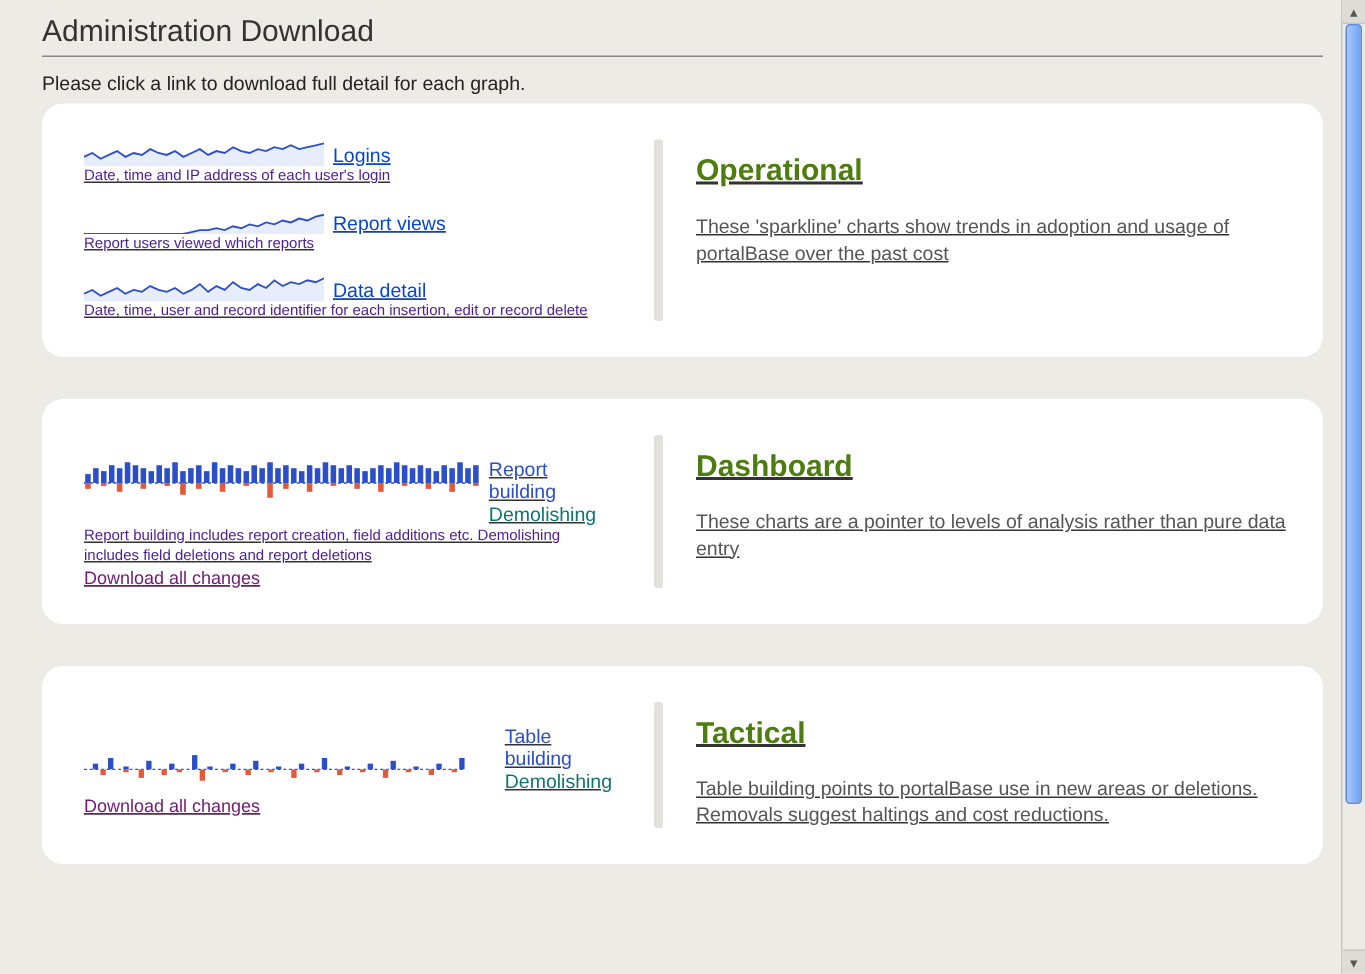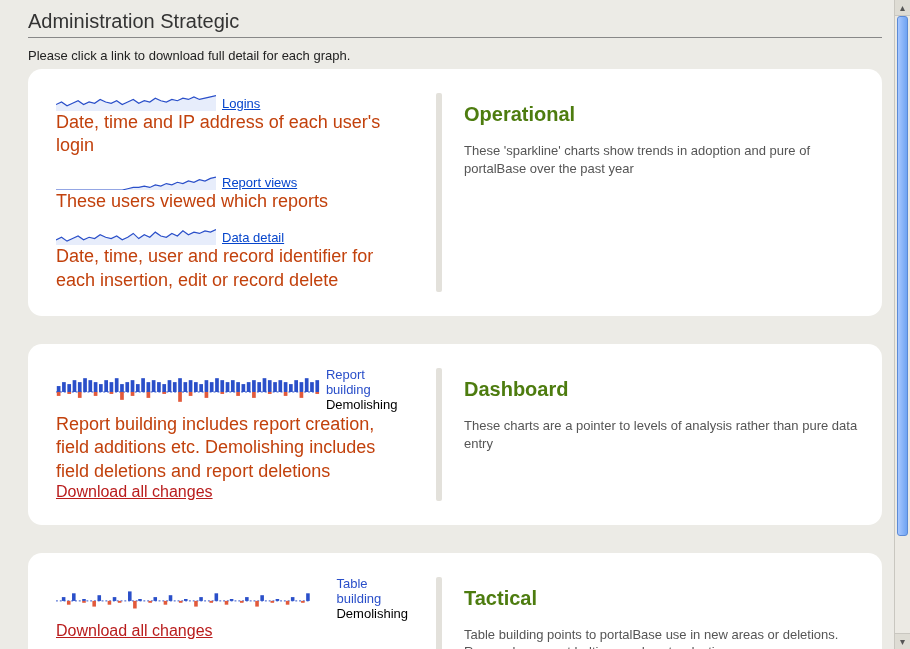--- a/index.html
+++ b/index.html
@@ -30,20 +30,21 @@
   .intro {
     margin: 10px 0 6px 0;
     color: #222;
   }
   .card {
     background: #fff;
     border-radius: 14px;
     padding: 24px 24px 24px 28px;
     margin-bottom: 28px;
     display: flex;
+    text-decoration: underline;
   }
   .card-left {
     width: 380px;
     padding-right: 24px;
   }
   .card-divider {
     width: 6px;
     background: #e3e1db;
     border-radius: 2px;
     margin-right: 22px;
@@ -72,28 +73,28 @@
     display: flex;
     align-items: flex-end;
   }
   .spark-head a.link {
     color: #0645cc;
     text-decoration: underline;
     margin-left: 6px;
     font-size: 13px;
   }
   .spark-desc {
-    color: #c2410c;
-    font-size: 18px;
+    color: #4c1d95;
+    font-size: 10px;
     line-height: 1.3;
   }
   a.inline-link {
-    color: #b91c1c;
+    color: #701a75;
     text-decoration: underline;
-    font-size: 16px;
+    font-size: 12px;
   }
   
   .sparkline {
     width: 160px;
     height: 18px;
   }
   .sparkline path.line {
     fill: none;
     stroke: #2a4fc9;
     stroke-width: 1.2;
@@ -108,22 +109,22 @@
     height: 36px;
   }
   .divbar rect.up { fill: #2a4fc9; }
   .divbar rect.down { fill: #e25a3b; }
   .divbar line.axis { stroke: #2a4fc9; stroke-width: 1; stroke-dasharray: 2 2; }
   .legend {
     font-size: 13px;
     margin-left: 6px;
     line-height: 1.15;
   }
-  .legend .lbl-up { color: #2a4fc9; display: block; }
-  .legend .lbl-down { color: #000000; display: block; }
+  .legend .lbl-up { color: #2a4fc9; display: block; margin-top: 16px; }
+  .legend .lbl-down { color: #0f766e; display: block; }
   
   .scrollbar {
     position: absolute;
     right: 0;
     top: 0;
     bottom: 0;
     width: 16px;
     background: #eceae4;
     border-left: 1px solid #c9c7c0;
     display: flex;
@@ -149,21 +150,21 @@
     background: linear-gradient(to right, #a7c7ff, #6fa3f2);
     border: 1px solid #5b8ad6;
     border-radius: 3px;
   }
 </style>
 </head>
 <body>
 
 <div class="page">
 
-  <h1 class="page-title">Administration Strategic</h1>
+  <h1 class="page-title">Administration Download</h1>
   <p class="intro">Please click a link to download full detail for each graph.</p>
 
   <div class="card">
     <div class="card-left">
       <div class="spark-row">
         <div class="spark-head">
           <svg class="sparkline" viewBox="0 0 160 18">
               <path d="M 0 11.571428571428571 L 5.517241379310345 9 L 11.03448275862069 12.857142857142858 L 16.551724137931036 10.285714285714286 L 22.06896551724138 7.714285714285715 L 27.586206896551726 11.571428571428571 L 33.10344827586207 9 L 38.62068965517241 10.285714285714286 L 44.13793103448276 6.428571428571427 L 49.6551724137931 9 L 55.17241379310345 10.285714285714286 L 60.689655172413794 7.714285714285715 L 66.20689655172414 11.571428571428571 L 71.72413793103448 9 L 77.24137931034483 6.428571428571427 L 82.75862068965517 10.285714285714286 L 88.27586206896552 7.714285714285715 L 93.79310344827586 9 L 99.3103448275862 5.142857142857142 L 104.82758620689654 7.714285714285715 L 110.3448275862069 9 L 115.86206896551724 6.428571428571427 L 121.37931034482759 7.714285714285715 L 126.89655172413794 5.142857142857142 L 132.41379310344828 6.428571428571427 L 137.9310344827586 3.8571428571428577 L 143.44827586206895 6.428571428571427 L 148.9655172413793 5.142857142857142 L 154.48275862068965 3.8571428571428577 L 160 2.571428571428573 L 160 18 L 0 18 Z" class="area"></path>
               <path d="M 0 11.571428571428571 L 5.517241379310345 9 L 11.03448275862069 12.857142857142858 L 16.551724137931036 10.285714285714286 L 22.06896551724138 7.714285714285715 L 27.586206896551726 11.571428571428571 L 33.10344827586207 9 L 38.62068965517241 10.285714285714286 L 44.13793103448276 6.428571428571427 L 49.6551724137931 9 L 55.17241379310345 10.285714285714286 L 60.689655172413794 7.714285714285715 L 66.20689655172414 11.571428571428571 L 71.72413793103448 9 L 77.24137931034483 6.428571428571427 L 82.75862068965517 10.285714285714286 L 88.27586206896552 7.714285714285715 L 93.79310344827586 9 L 99.3103448275862 5.142857142857142 L 104.82758620689654 7.714285714285715 L 110.3448275862069 9 L 115.86206896551724 6.428571428571427 L 121.37931034482759 7.714285714285715 L 126.89655172413794 5.142857142857142 L 132.41379310344828 6.428571428571427 L 137.9310344827586 3.8571428571428577 L 143.44827586206895 6.428571428571427 L 148.9655172413793 5.142857142857142 L 154.48275862068965 3.8571428571428577 L 160 2.571428571428573" class="line"></path>
             </svg>
@@ -172,37 +173,37 @@
         <div class="spark-desc">Date, time and IP address of each user's login</div>
       </div>
       <div class="spark-row">
         <div class="spark-head">
           <svg class="sparkline" viewBox="0 0 160 18">
               <path d="M 0 18 L 5.517241379310345 18 L 11.03448275862069 18 L 16.551724137931036 18 L 22.06896551724138 18 L 27.586206896551726 18 L 33.10344827586207 18 L 38.62068965517241 18 L 44.13793103448276 18 L 49.6551724137931 18 L 55.17241379310345 18 L 60.689655172413794 18 L 66.20689655172414 18 L 71.72413793103448 16.714285714285715 L 77.24137931034483 15.428571428571429 L 82.75862068965517 15.428571428571429 L 88.27586206896552 14.142857142857142 L 93.79310344827586 15.428571428571429 L 99.3103448275862 12.857142857142858 L 104.82758620689654 14.142857142857142 L 110.3448275862069 11.571428571428571 L 115.86206896551724 12.857142857142858 L 121.37931034482759 10.285714285714286 L 126.89655172413794 11.571428571428571 L 132.41379310344828 9 L 137.9310344827586 10.285714285714286 L 143.44827586206895 7.714285714285715 L 148.9655172413793 9 L 154.48275862068965 6.428571428571427 L 160 5.142857142857142 L 160 18 L 0 18 Z" class="area"></path>
               <path d="M 0 18 L 5.517241379310345 18 L 11.03448275862069 18 L 16.551724137931036 18 L 22.06896551724138 18 L 27.586206896551726 18 L 33.10344827586207 18 L 38.62068965517241 18 L 44.13793103448276 18 L 49.6551724137931 18 L 55.17241379310345 18 L 60.689655172413794 18 L 66.20689655172414 18 L 71.72413793103448 16.714285714285715 L 77.24137931034483 15.428571428571429 L 82.75862068965517 15.428571428571429 L 88.27586206896552 14.142857142857142 L 93.79310344827586 15.428571428571429 L 99.3103448275862 12.857142857142858 L 104.82758620689654 14.142857142857142 L 110.3448275862069 11.571428571428571 L 115.86206896551724 12.857142857142858 L 121.37931034482759 10.285714285714286 L 126.89655172413794 11.571428571428571 L 132.41379310344828 9 L 137.9310344827586 10.285714285714286 L 143.44827586206895 7.714285714285715 L 148.9655172413793 9 L 154.48275862068965 6.428571428571427 L 160 5.142857142857142" class="line"></path>
             </svg>
           <a href="#" class="link">Report views</a>
         </div>
-        <div class="spark-desc">These users viewed which reports</div>
+        <div class="spark-desc">Report users viewed which reports</div>
       </div>
       <div class="spark-row">
         <div class="spark-head">
           <svg class="sparkline" viewBox="0 0 160 18">
               <path d="M 0 12.857142857142858 L 5.517241379310345 10.285714285714286 L 11.03448275862069 14.142857142857142 L 16.551724137931036 11.571428571428571 L 22.06896551724138 9 L 27.586206896551726 12.857142857142858 L 33.10344827586207 10.285714285714286 L 38.62068965517241 11.571428571428571 L 44.13793103448276 7.714285714285715 L 49.6551724137931 10.285714285714286 L 55.17241379310345 11.571428571428571 L 60.689655172413794 9 L 66.20689655172414 12.857142857142858 L 71.72413793103448 10.285714285714286 L 77.24137931034483 6.428571428571427 L 82.75862068965517 11.571428571428571 L 88.27586206896552 7.714285714285715 L 93.79310344827586 10.285714285714286 L 99.3103448275862 5.142857142857142 L 104.82758620689654 9 L 110.3448275862069 10.285714285714286 L 115.86206896551724 6.428571428571427 L 121.37931034482759 9 L 126.89655172413794 3.8571428571428577 L 132.41379310344828 7.714285714285715 L 137.9310344827586 5.142857142857142 L 143.44827586206895 6.428571428571427 L 148.9655172413793 3.8571428571428577 L 154.48275862068965 5.142857142857142 L 160 2.571428571428573 L 160 18 L 0 18 Z" class="area"></path>
               <path d="M 0 12.857142857142858 L 5.517241379310345 10.285714285714286 L 11.03448275862069 14.142857142857142 L 16.551724137931036 11.571428571428571 L 22.06896551724138 9 L 27.586206896551726 12.857142857142858 L 33.10344827586207 10.285714285714286 L 38.62068965517241 11.571428571428571 L 44.13793103448276 7.714285714285715 L 49.6551724137931 10.285714285714286 L 55.17241379310345 11.571428571428571 L 60.689655172413794 9 L 66.20689655172414 12.857142857142858 L 71.72413793103448 10.285714285714286 L 77.24137931034483 6.428571428571427 L 82.75862068965517 11.571428571428571 L 88.27586206896552 7.714285714285715 L 93.79310344827586 10.285714285714286 L 99.3103448275862 5.142857142857142 L 104.82758620689654 9 L 110.3448275862069 10.285714285714286 L 115.86206896551724 6.428571428571427 L 121.37931034482759 9 L 126.89655172413794 3.8571428571428577 L 132.41379310344828 7.714285714285715 L 137.9310344827586 5.142857142857142 L 143.44827586206895 6.428571428571427 L 148.9655172413793 3.8571428571428577 L 154.48275862068965 5.142857142857142 L 160 2.571428571428573" class="line"></path>
             </svg>
           <a href="#" class="link">Data detail</a>
         </div>
         <div class="spark-desc">Date, time, user and record identifier for each insertion, edit or record delete</div>
       </div>
     </div>
     <div class="card-divider"></div>
     <div class="card-right">
       <div class="section-title">Operational</div>
-      <div class="section-desc">These 'sparkline' charts show trends in adoption and pure of portalBase over the past year</div>
+      <div class="section-desc">These 'sparkline' charts show trends in adoption and usage of portalBase over the past cost</div>
     </div>
   </div>
 
   <div class="card">
     <div class="card-left">
       <div class="spark-head" style="align-items:center;">
         <svg class="divbar" viewBox="0 0 268 36">
             <line x1="0" x2="268" y1="20" y2="20" class="axis"></line>
             <rect x="0.804" width="3.752" y="14" height="6" class="up"></rect>
             <rect x="0.804" width="3.752" y="20" height="4" class="down"></rect>
@@ -284,21 +285,21 @@
     </div>
     <div class="card-divider"></div>
     <div class="card-right">
       <div class="section-title">Dashboard</div>
       <div class="section-desc">These charts are a pointer to levels of analysis rather than pure data entry</div>
     </div>
   </div>
 
   <div class="card">
     <div class="card-left">
-      <div class="spark-head" style="align-items:center;gap:20px;">
+      <div class="spark-head" style="gap:20px;">
         <svg class="divbar" viewBox="0 0 268 36">
             <line x1="0" x2="268" y1="20" y2="20" class="axis"></line>
             <rect x="6.164" width="3.752" y="16" height="4" class="up"></rect>
             <rect x="11.524000000000001" width="3.752" y="20" height="4" class="down"></rect>
             <rect x="16.884" width="3.752" y="12" height="8" class="up"></rect>
             <rect x="27.604000000000003" width="3.752" y="18" height="2" class="up"></rect>
             <rect x="27.604000000000003" width="3.752" y="20" height="2" class="down"></rect>
             <rect x="38.324000000000005" width="3.752" y="20" height="6" class="down"></rect>
             <rect x="43.684000000000005" width="3.752" y="14" height="6" class="up"></rect>
             <rect x="54.404" width="3.752" y="20" height="4" class="down"></rect>

